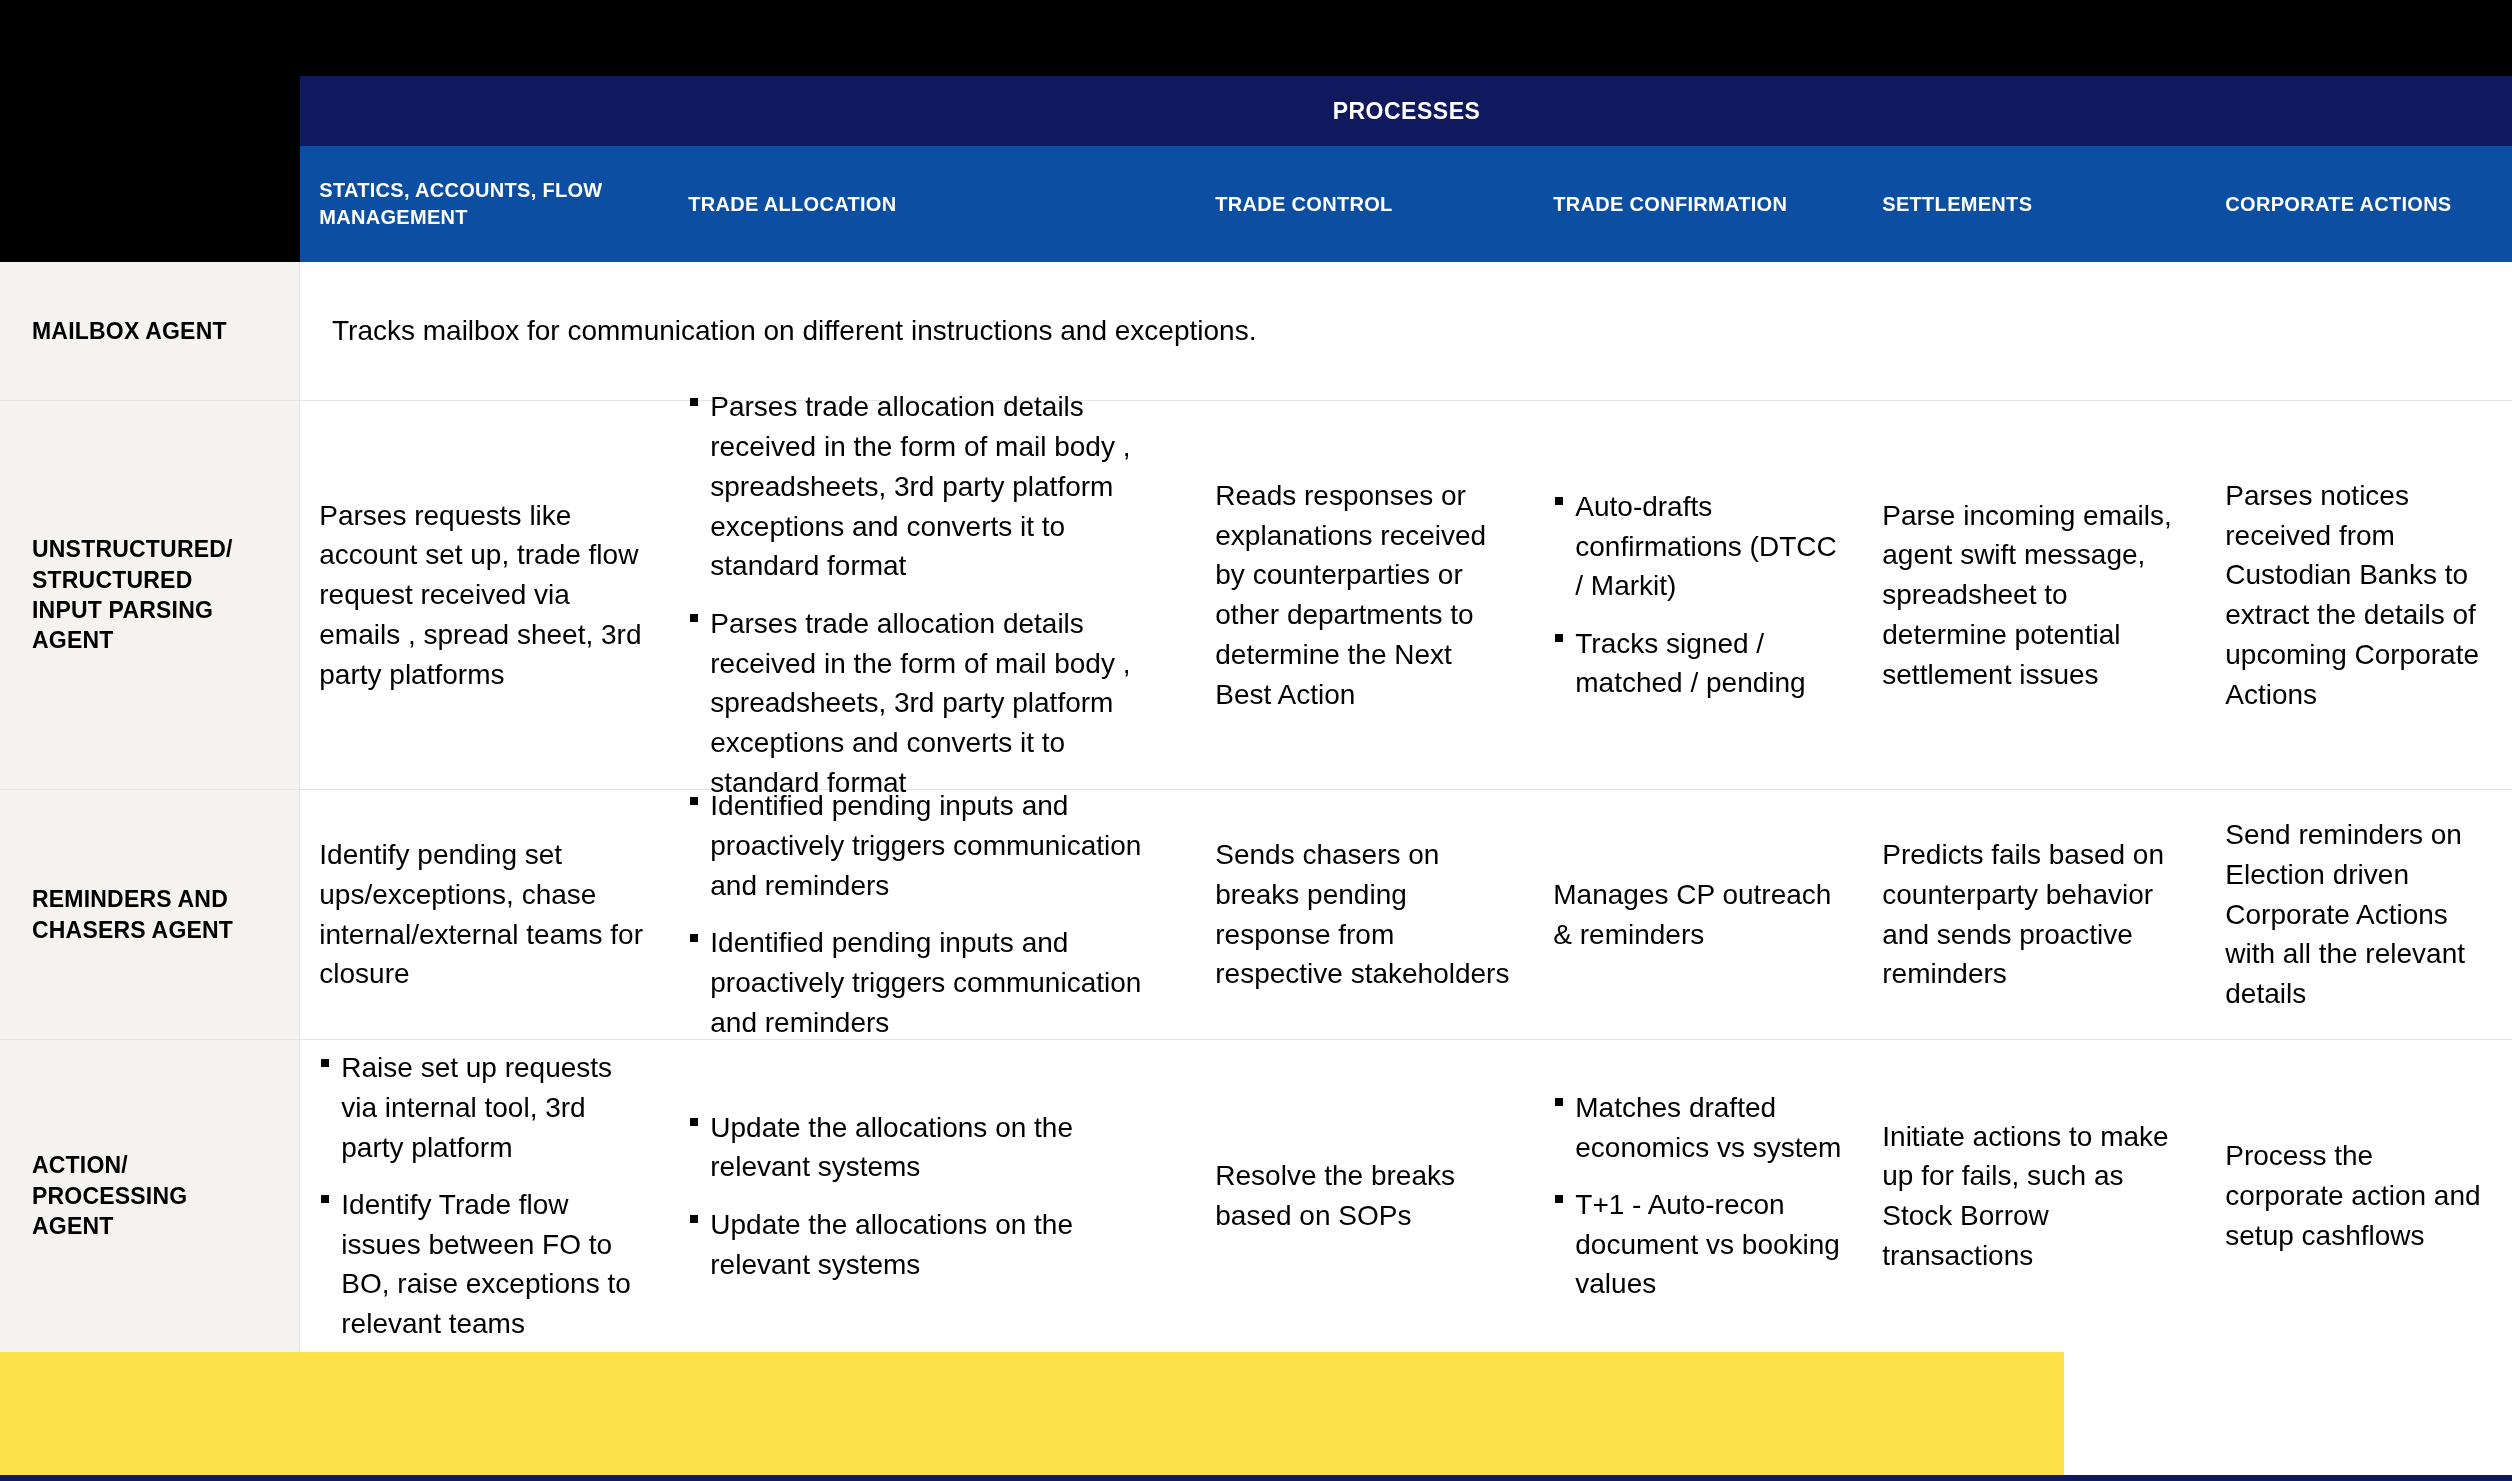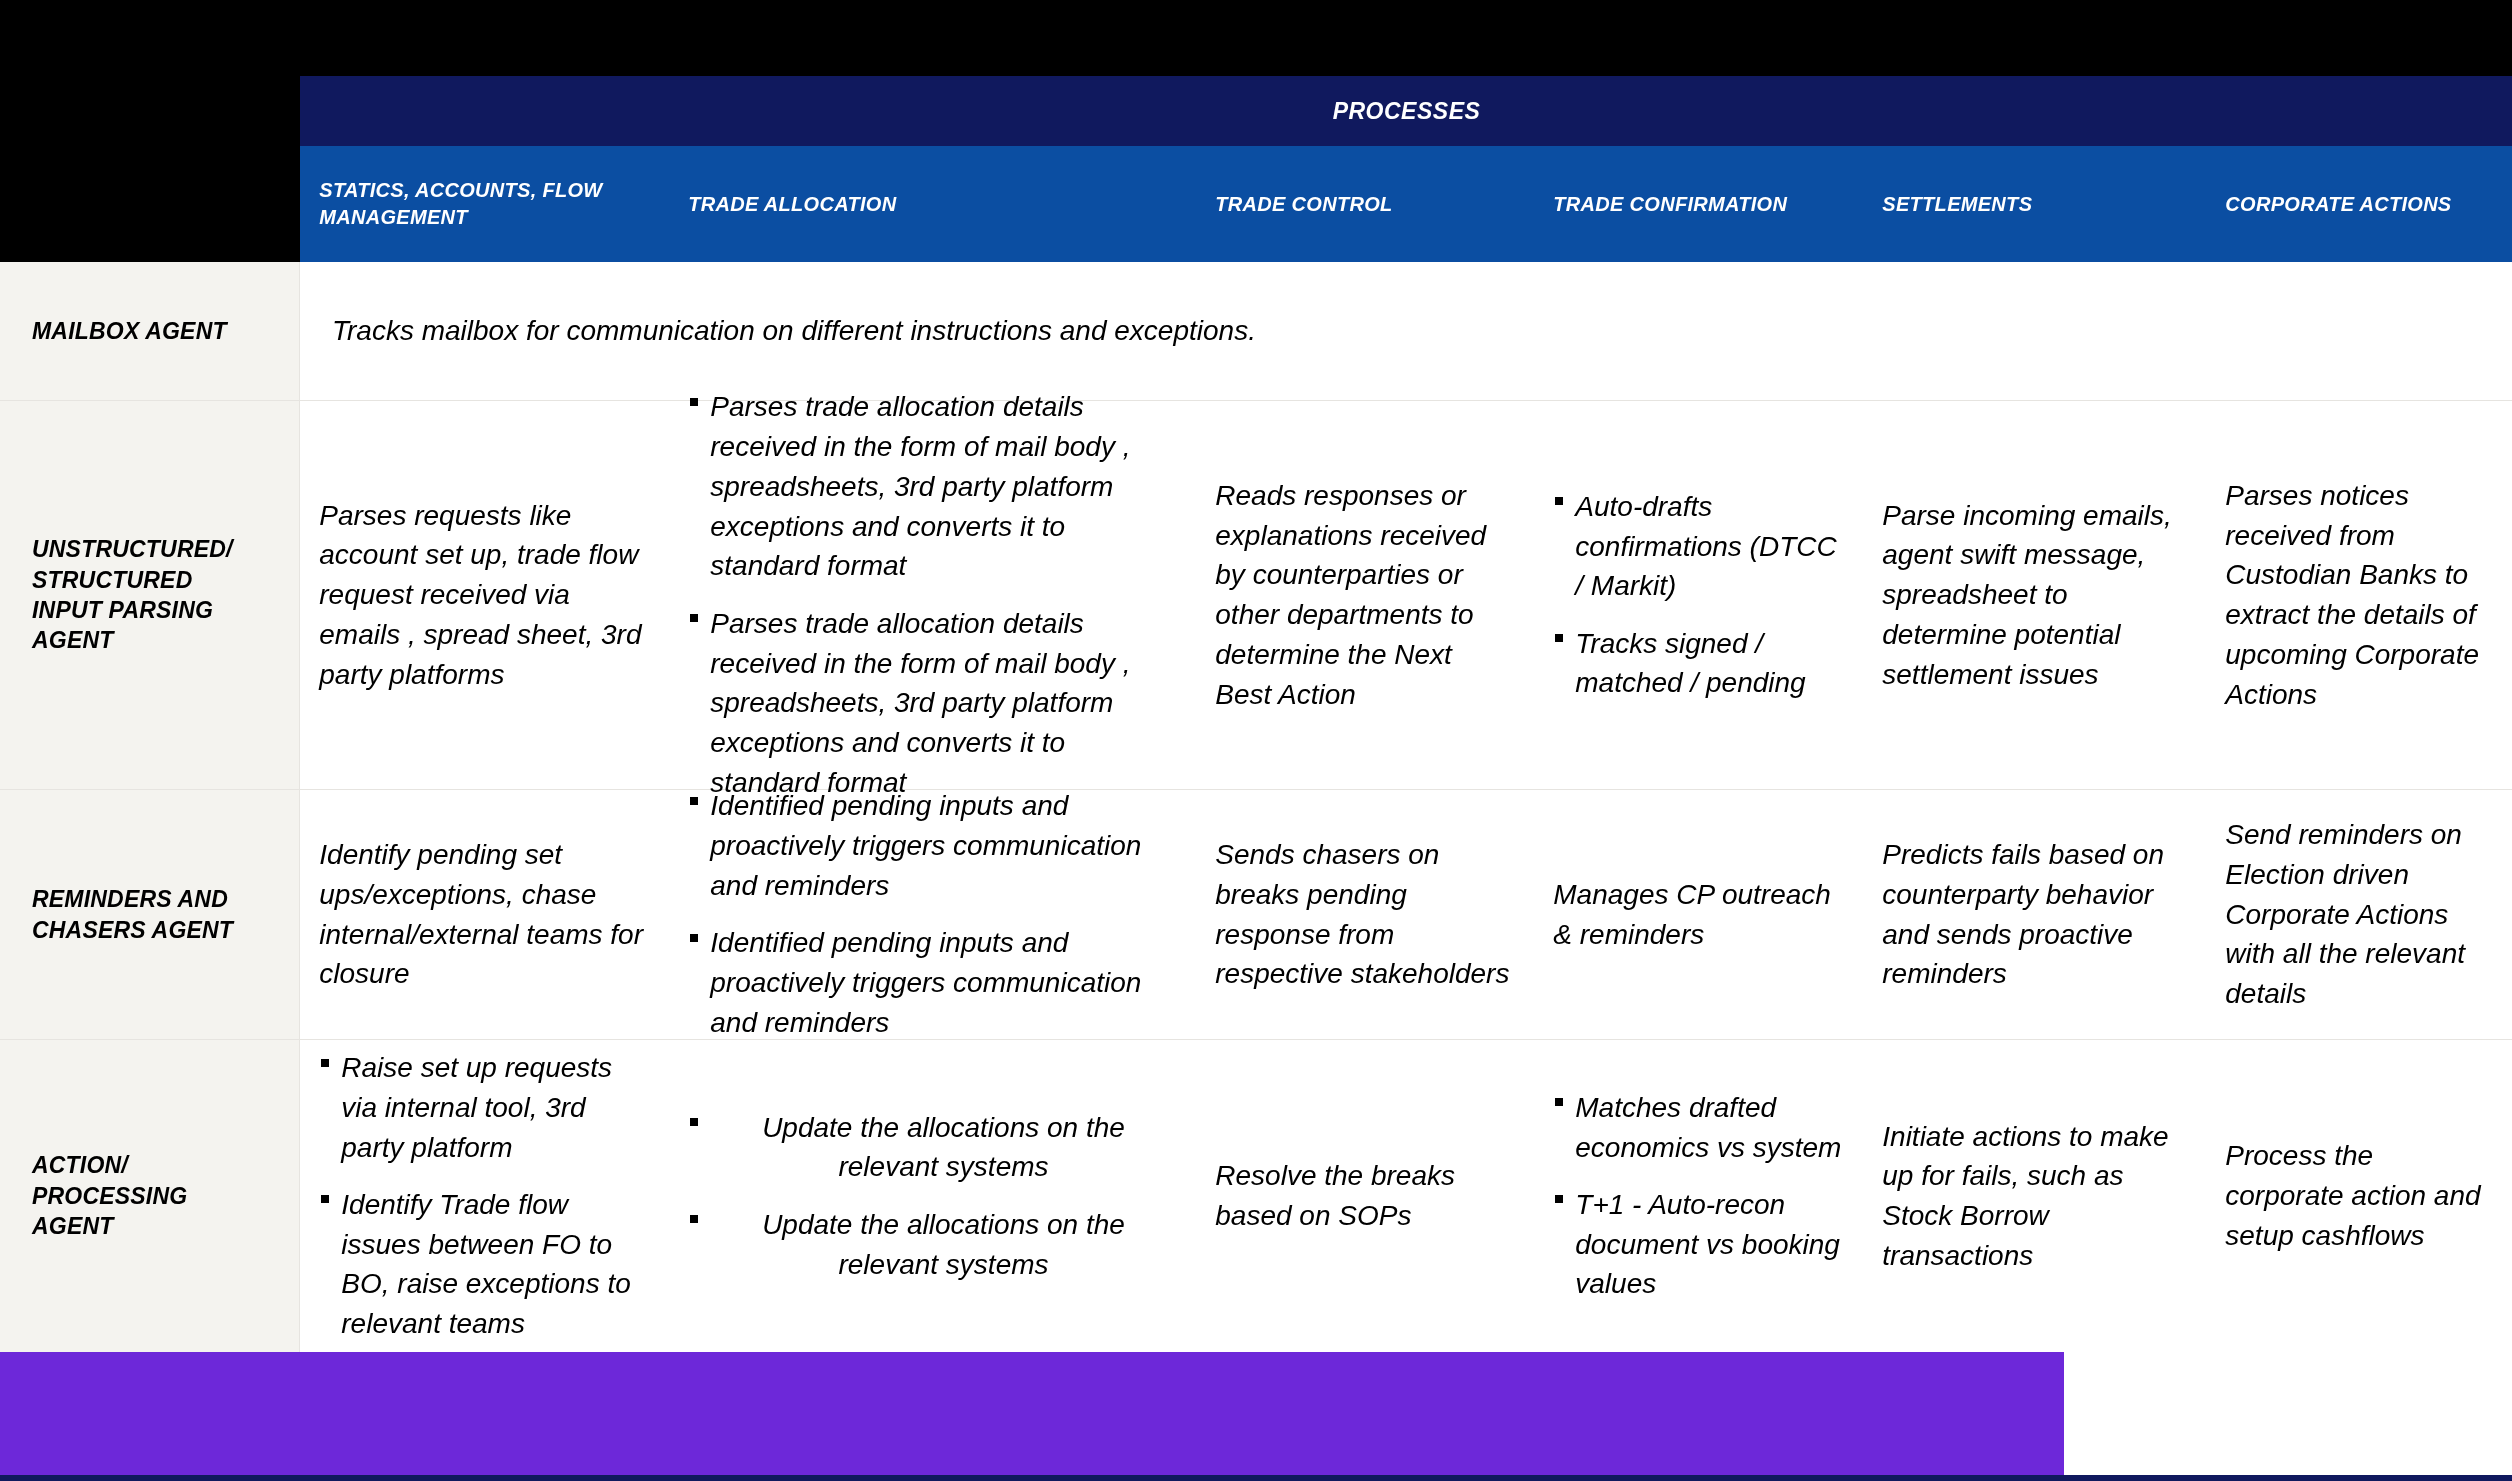--- a/index.html
+++ b/index.html
@@ -7,22 +7,21 @@
     width: 2512px; height: 1482px;
     background: #ffffff;
     font-family: "Liberation Sans", sans-serif;
     overflow: hidden;
   }
 
   .page {
     position: relative;
     width: 2064px;
     height: 1482px;
-    background: #6d28d9;
-    font-style: italic;
+    background: #fde047;
   }
 
   
   .top-black {
     position: absolute;
     top: 0; left: 0;
     width: 2512px; height: 76px;
     background: #000000;
   }
   
@@ -237,21 +236,21 @@
       </div>
       <div class="row r-action">
         <div class="row-label">ACTION/ PROCESSING AGENT</div>
         <div class="cells">
           <div class="cell" style="flex: 0 0 369px; width: 369px;">
             <ul class="bullets inner">
               <li>Raise set up requests via internal tool, 3rd party platform</li>
               <li>Identify Trade flow issues between FO to BO, raise exceptions to relevant teams</li>
             </ul>
           </div>
-          <div class="cell" style="flex: 0 0 527px; width: 527px; text-align: center;">
+          <div class="cell" style="flex: 0 0 527px; width: 527px;">
             <ul class="bullets inner">
               <li>Update the allocations on the relevant systems</li>
               <li>Update the allocations on the relevant systems</li>
             </ul>
           </div>
           <div class="cell" style="flex: 0 0 338px; width: 338px;">
             <div class="inner">Resolve the breaks based on SOPs</div>
           </div>
           <div class="cell" style="flex: 0 0 329px; width: 329px;">
             <ul class="bullets inner">

